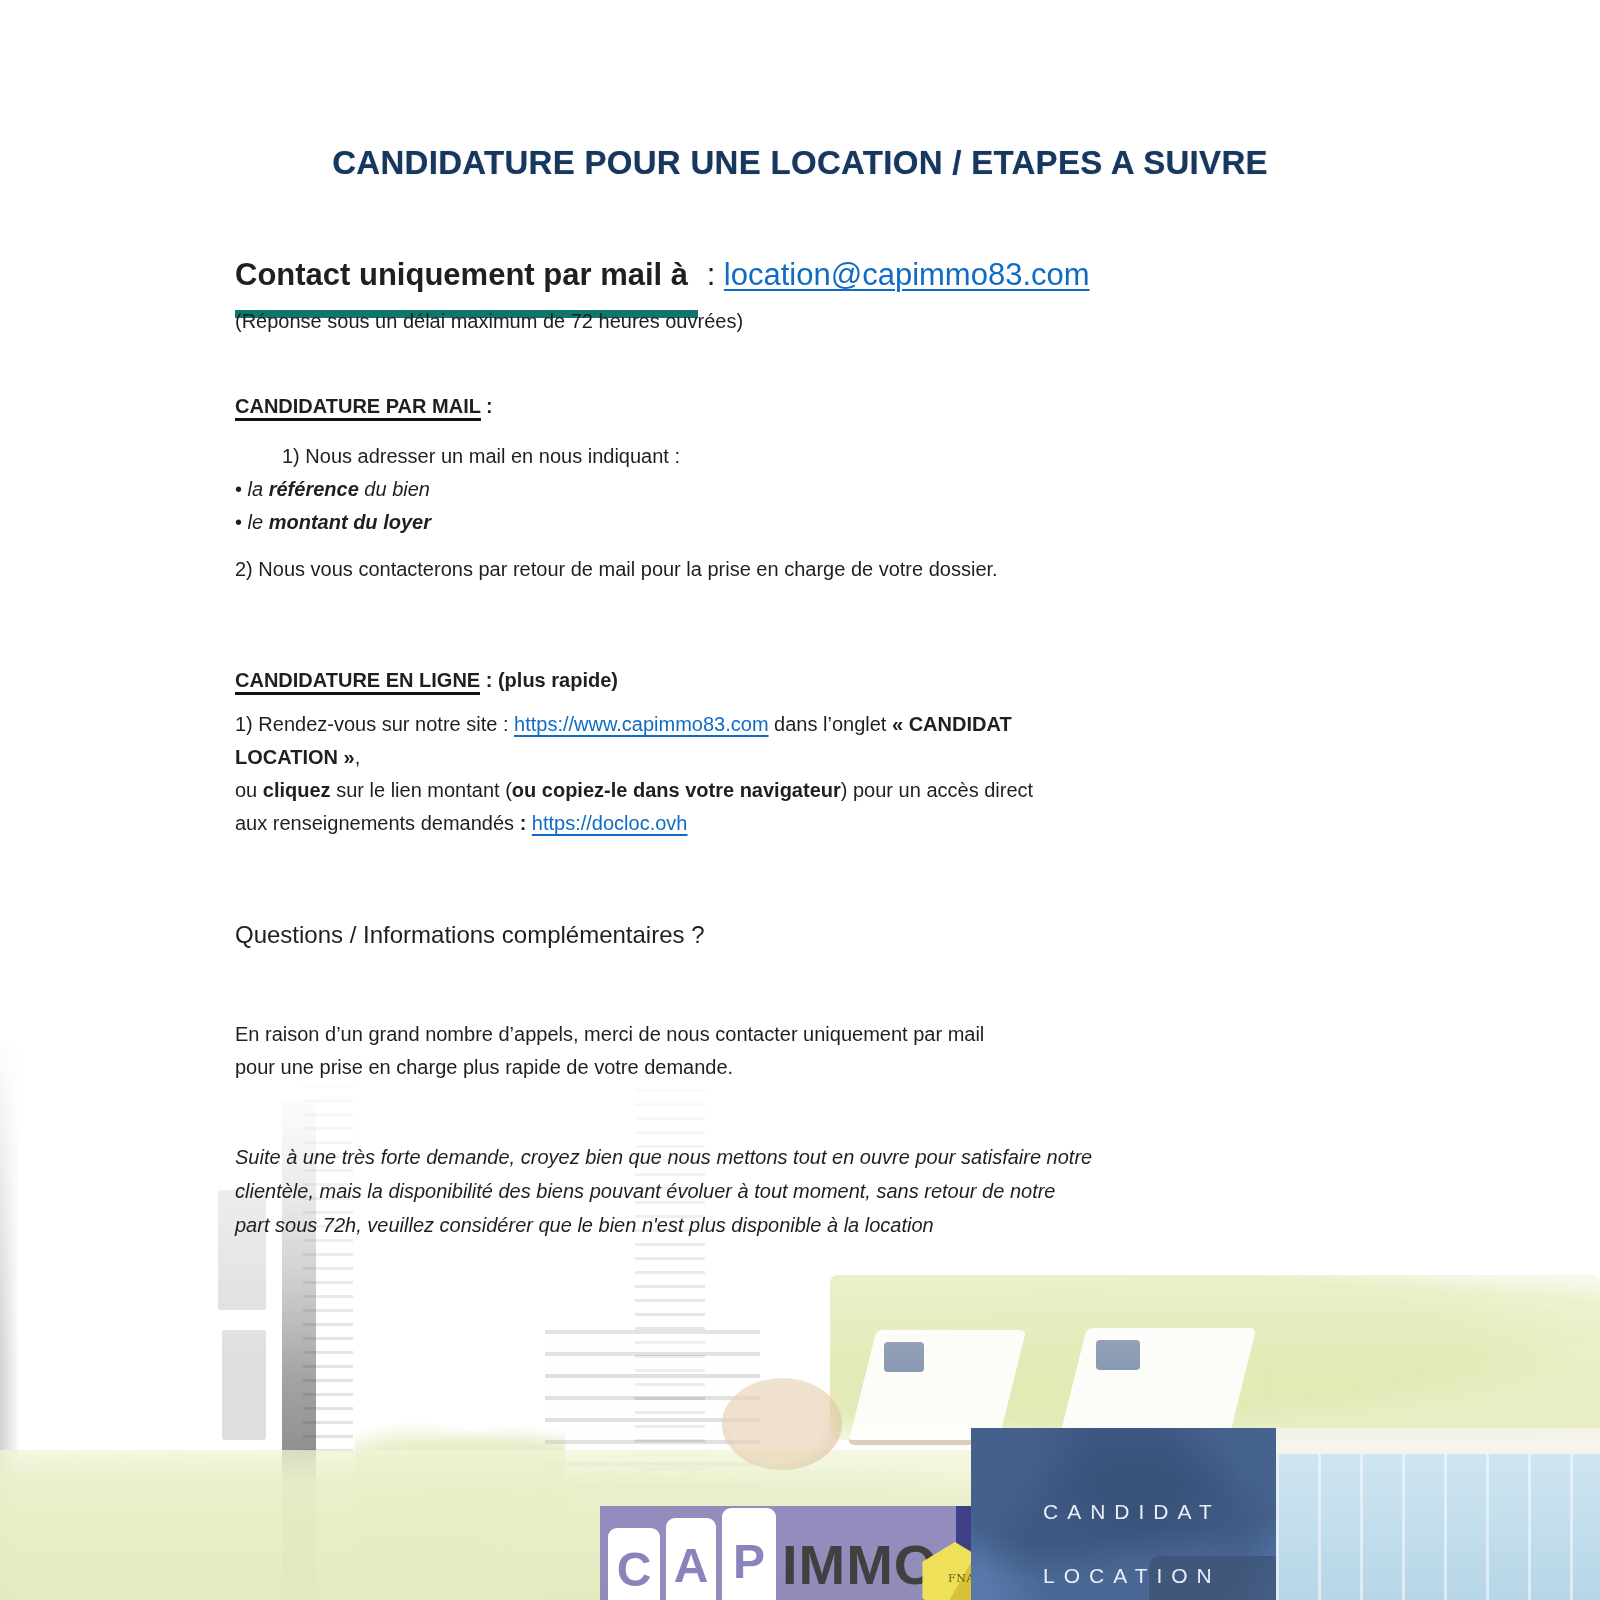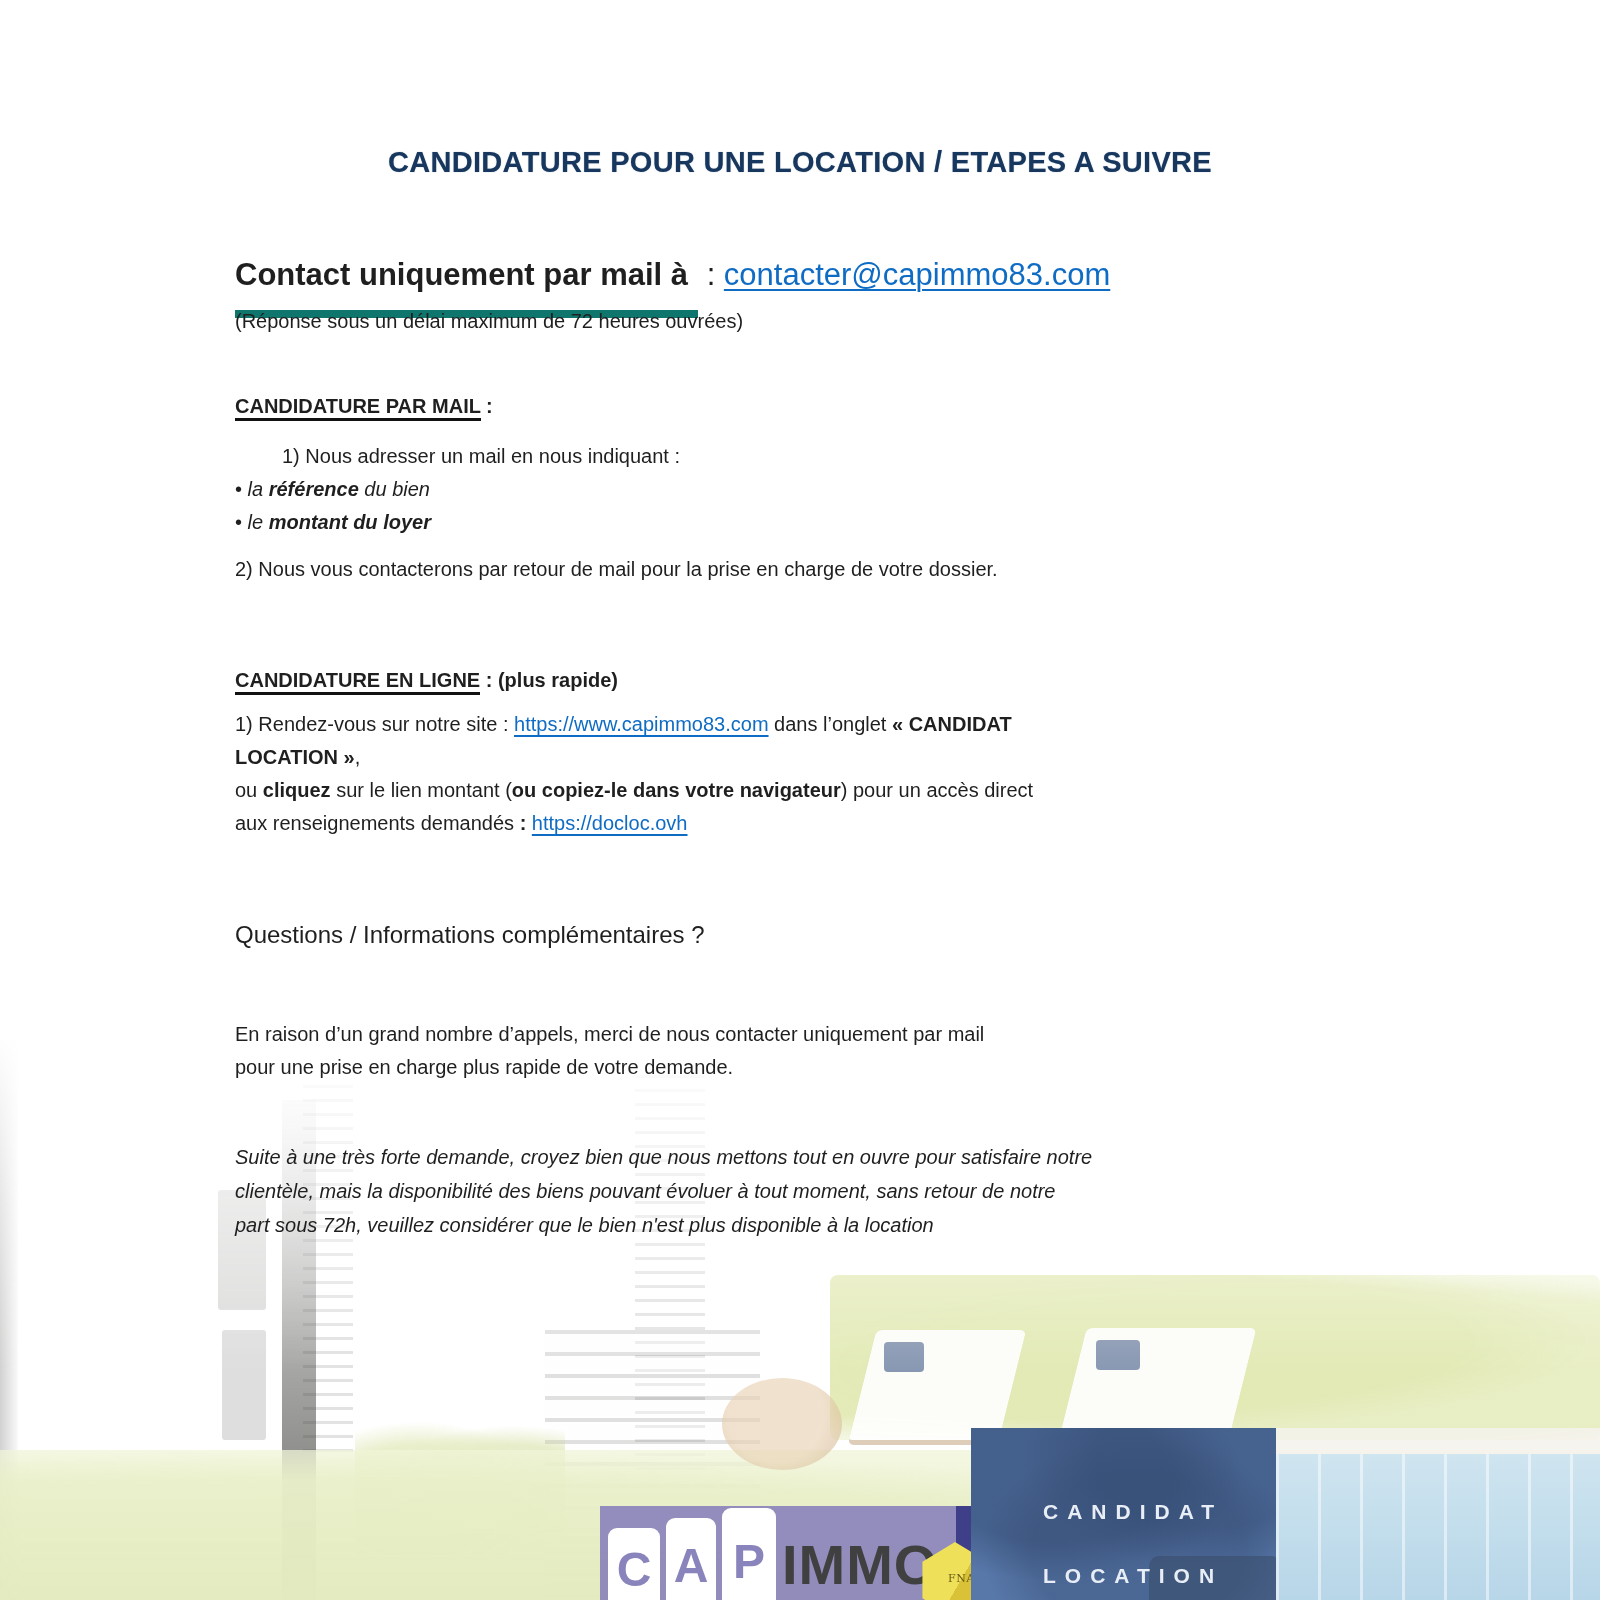--- a/index.html
+++ b/index.html
@@ -2,21 +2,21 @@
 <html><head>
 <meta charset="utf-8">
 <style>
   html,body{margin:0;padding:0;}
   body{width:1600px;height:1600px;overflow:hidden;background:#ffffff;
        font-family:"Liberation Sans",sans-serif;color:#1f1f1f;position:relative;}
   .abs{position:absolute;}
   .block{position:absolute;left:235px;width:1145px;font-size:20px;line-height:33px;}
 
   
-  .doc-title{left:0;width:1600px;top:146px;text-align:center;font-size:29px;
+  .doc-title{left:0;width:1600px;top:146px;text-align:center;font-size:33px;
              font-weight:700;color:#17375E;letter-spacing:.3px;
              text-shadow:0 0 1px rgba(23,55,94,.55);}
   .contact{top:254px;font-size:31px;line-height:42px;}
   .contact-label{font-weight:700;border-bottom:8px solid #0f766e;padding-right:10px;padding-bottom:18px;}
   .link{color:#0F6CC4;text-decoration:underline;text-decoration-thickness:2px;text-underline-offset:4px;cursor:pointer;}
   .note{top:305px;}
   .h-underline{font-weight:700;border-bottom:3px solid #121212;padding-bottom:1px;}
   .bold{font-weight:700;}
   .h-mail{top:390px;font-weight:700;}
   .step1{top:440px;margin-left:47px;}
@@ -81,21 +81,21 @@
   .tp{left:122px;top:2px;width:54px;height:92px;padding-top:30px;}
   .immo{left:182px;top:26px;font-weight:700;font-size:56px;color:#404040;letter-spacing:1px;}
   .fnaim{left:318px;top:36px;width:74px;height:76px;
          clip-path:polygon(50% 0,94% 26%,94% 74%,50% 100%,6% 74%,6% 26%);
          background:linear-gradient(120deg,#efe059 0 55%,#d9c237 55% 100%);}
   .fnaim-text{left:30px;top:30px;font-family:"DejaVu Serif",serif;font-size:11px;color:#6b5e17;letter-spacing:.5px;}
   .badge{left:971px;top:1428px;width:305px;height:172px;overflow:hidden;color:#e9eef6;
          background:radial-gradient(ellipse at 28% 28%,rgba(52,76,115,.55) 0 38%,transparent 60%),
                     radial-gradient(ellipse at 78% 18%,rgba(52,76,115,.5) 0 34%,transparent 55%),
                     radial-gradient(ellipse at 55% 72%,rgba(58,82,122,.45) 0 45%,transparent 66%),#5878AA;}
-  .badge-line{left:72px;font-size:21px;letter-spacing:9px;font-weight:700;text-align:right;}
+  .badge-line{left:72px;font-size:21px;letter-spacing:9px;font-weight:400;text-align:right;}
   .bl1{top:72px;} .bl2{top:136px;}
   .badge-chair{left:178px;top:128px;width:132px;height:60px;background:#394a68;opacity:.55;border-radius:10px;}
 </style>
 </head>
 <body>
 
 <div class="abs photo">
   <div class="abs wall-edge"></div>
   <div class="abs win w1"></div>
   <div class="abs win w2"></div>
@@ -111,21 +111,21 @@
   <div class="abs cushion cu1"></div>
   <div class="abs cushion cu2"></div>
   <div class="abs pouf"></div>
   <div class="abs coping"></div>
   <div class="abs pool"></div>
 </div>
 
 <div class="block doc-title">CANDIDATURE POUR UNE LOCATION / ETAPES A SUIVRE</div>
 
 <div class="block contact">
-  <span class="contact-label">Contact uniquement par mail à</span><span> : </span><span class="link">contacter@capimmo83.com</span>
+  <span class="contact-label">Contact uniquement par mail à</span><span> : </span><span class="link">location@capimmo83.com</span>
 </div>
 <div class="block note">(Réponse sous un délai maximum de 72 heures ouvrées)</div>
 
 <div class="block h-mail">
   <span class="h-underline">CANDIDATURE PAR MAIL</span><span> :</span>
 </div>
 <div class="block step1">1) Nous adresser un mail en nous indiquant :</div>
 <div class="block bullet-line b1">
   <span class="bullet-glyph">•</span>
   <span>la </span><span class="bold">référence</span><span> du bien</span>

